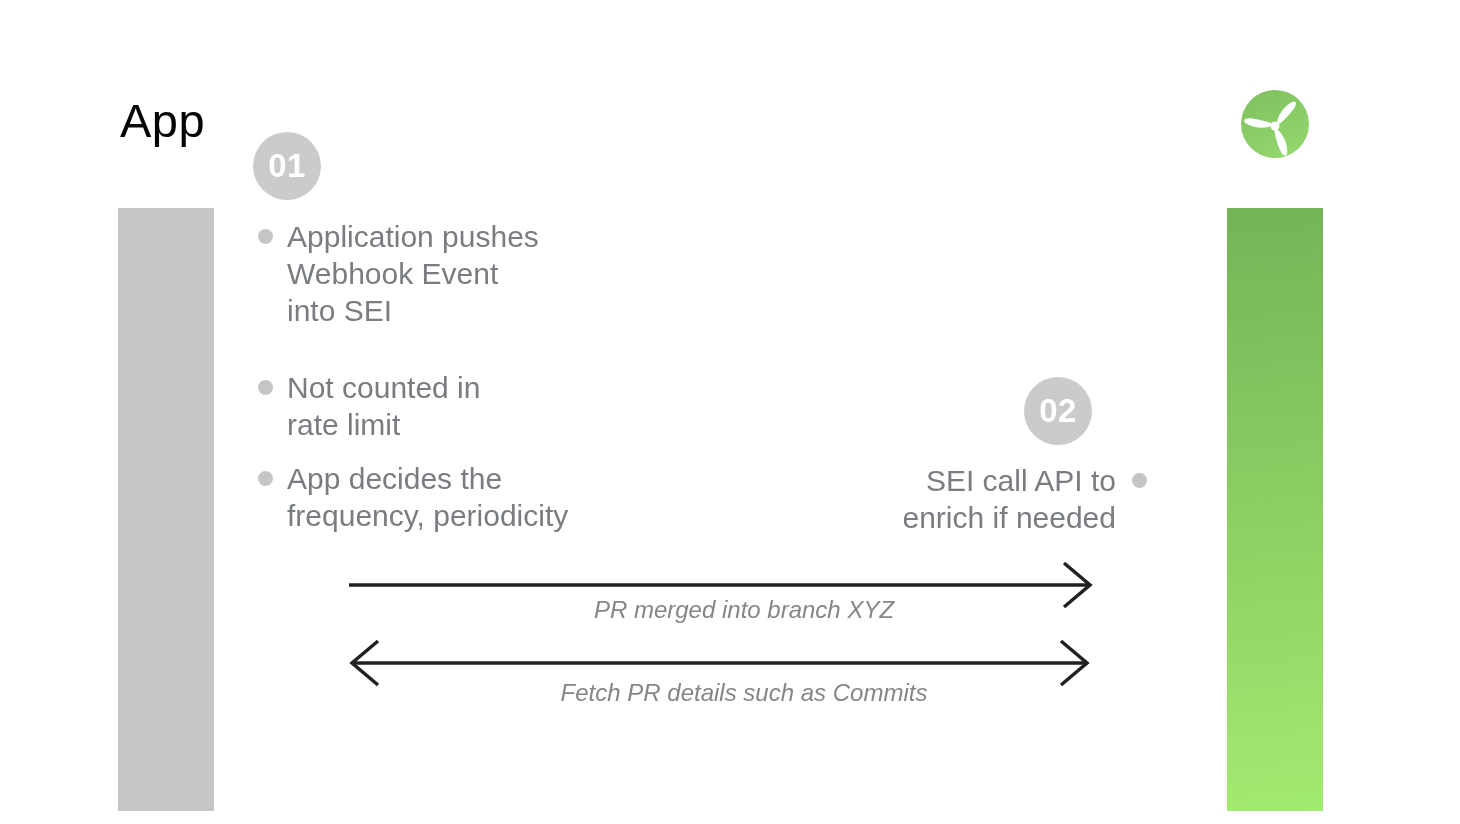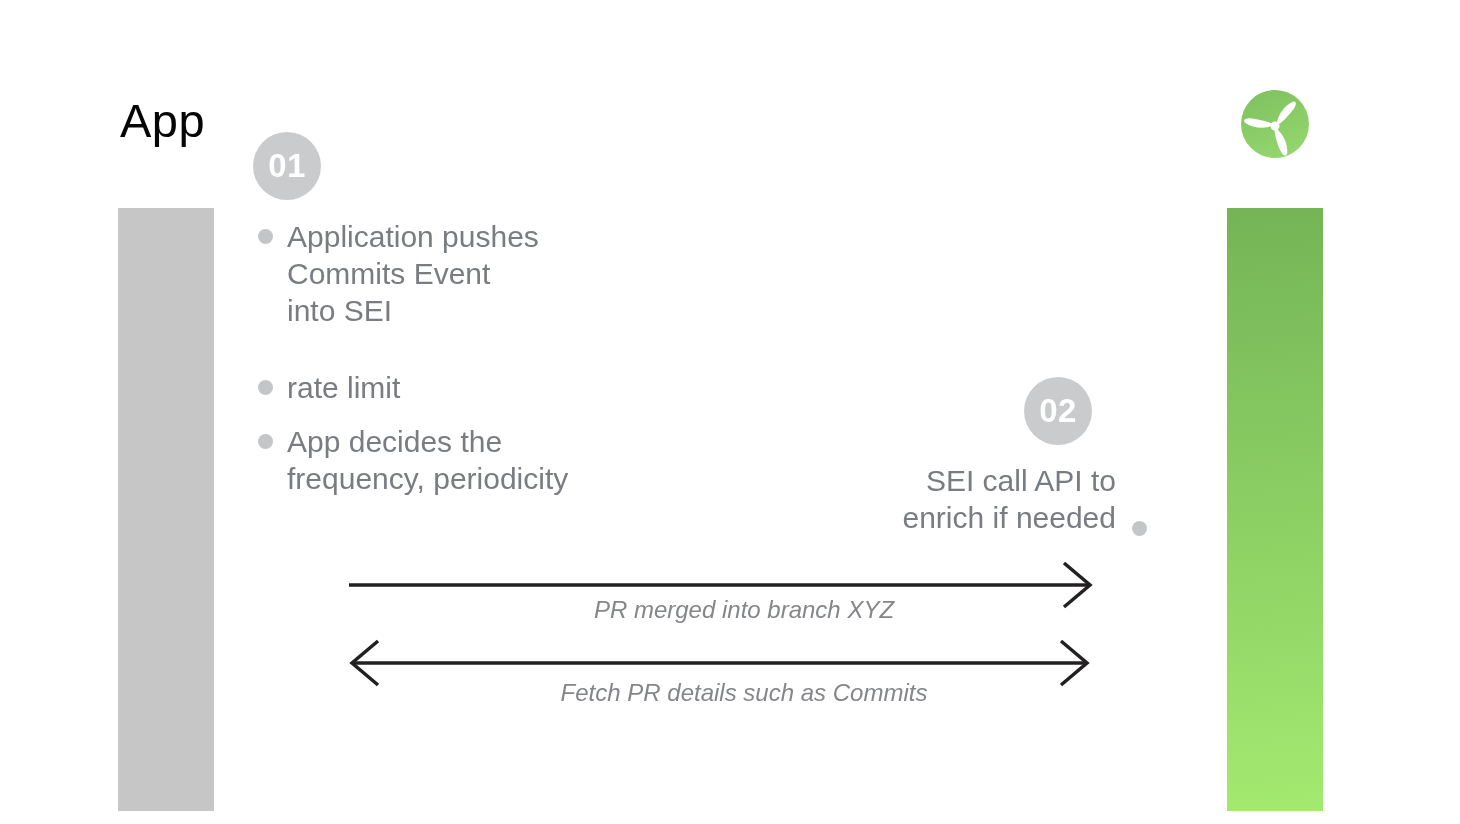--- a/index.html
+++ b/index.html
@@ -98,21 +98,21 @@
     color: var(--body_text, #797c80);
   }
   .bullet-text .line { display: block; }
 
   
   .right-note {
     position: absolute;
     right: 277px;
     top: 462px;
     display: flex;
-    align-items: flex-end;
+    align-items: flex-start;
   }
   .right-note .bullet-text {
     margin-left: 0;
     margin-right: 16px;
     text-align: right;
   }
   .right-note .bullet-dot { margin-top: 11px; }
 
   
   .arrows-svg {
@@ -170,27 +170,28 @@
         <circle cx="0" cy="0" r="4.5"></circle>
       </g>
     </g>
   </svg>
 
   <div class="bullets-left">
     <div class="bullet-item">
       <span class="bullet-dot"></span>
       <span class="bullet-text">
         <span class="line">Application pushes</span>
-        <span class="line">Commits Event</span>
+        <span class="line">Webhook Event</span>
         <span class="line">into SEI</span>
       </span>
     </div>
     <div class="bullet-item gap-lg">
       <span class="bullet-dot"></span>
       <span class="bullet-text">
+        <span class="line">Not counted in</span>
         <span class="line">rate limit</span>
       </span>
     </div>
     <div class="bullet-item gap-sm">
       <span class="bullet-dot"></span>
       <span class="bullet-text">
         <span class="line">App decides the</span>
         <span class="line">frequency, periodicity</span>
       </span>
     </div>

